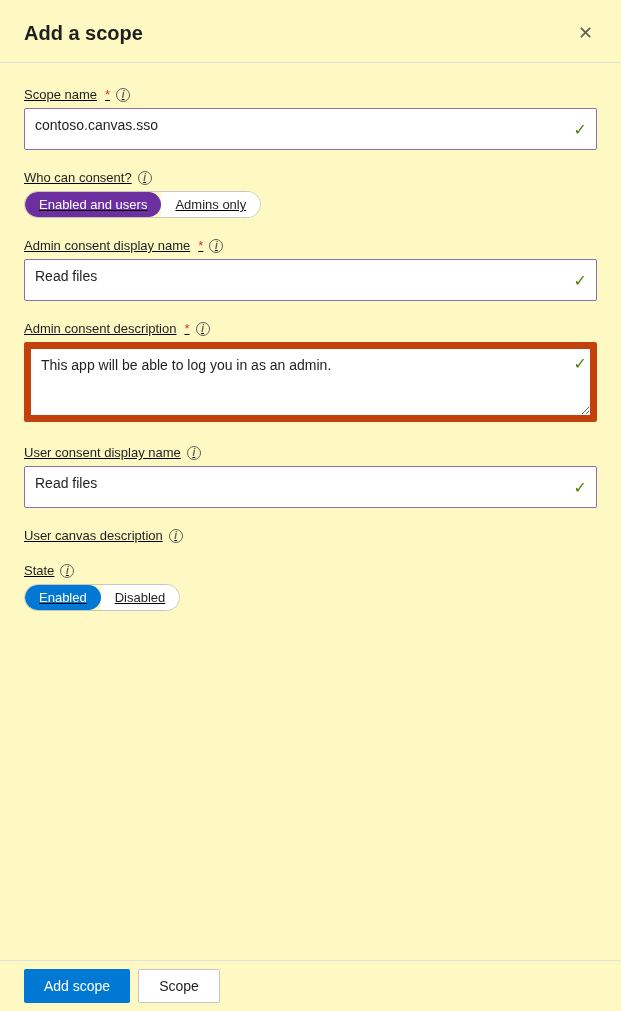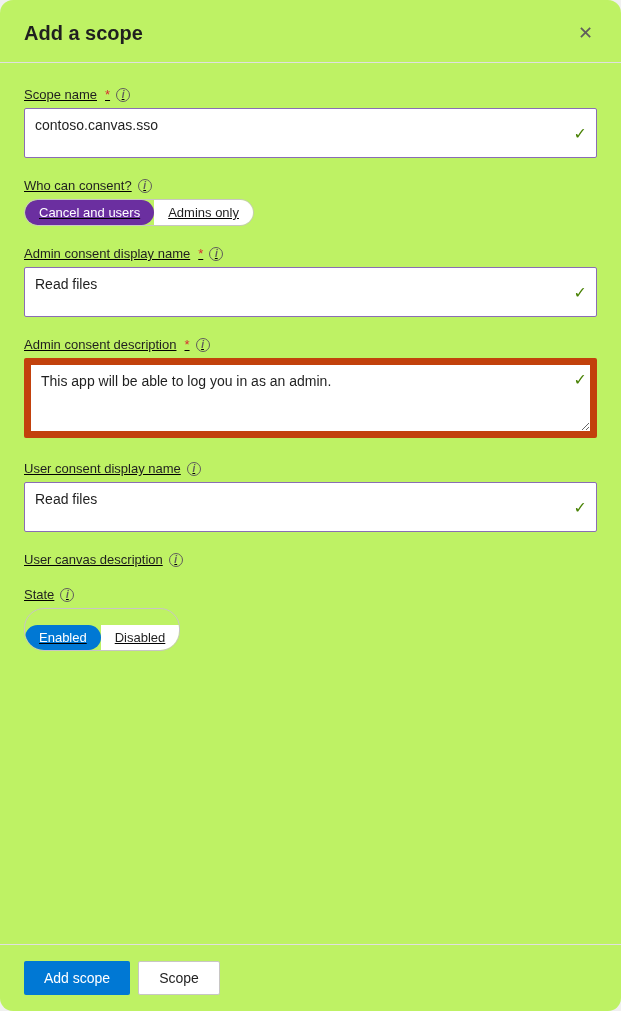--- a/index.html
+++ b/index.html
@@ -8,25 +8,24 @@
       font-size: 14px;
       background: #f0f0f0;
       display: flex;
       justify-content: center;
       align-items: flex-start;
       min-height: 1011px;
     }
     .modal-container {
       width: 621px;
       min-height: 1011px;
-      background: #bef264;
+      background: #fef9c3;
       display: flex;
       flex-direction: column;
       position: relative;
-      border-radius: 13px;
     }
     .modal-header {
       display: flex;
       justify-content: space-between;
       align-items: center;
       padding: 20px 24px 16px 24px;
       border-bottom: 1px solid #e0e0e0;
     }
     .modal-title {
       font-size: 20px;
@@ -76,21 +75,21 @@
       color: #605e5c;
       cursor: pointer;
       font-style: italic;
       font-weight: bold;
       flex-shrink: 0;
     }
     .form-input {
       width: 100%;
       border: 1px solid #8a6db5;
       border-radius: 2px;
-      padding: 8px 36px 24px 10px;
+      padding: 8px 36px 16px 10px;
       font-size: 14px;
       color: #1f1f1f;
       outline: none;
       position: relative;
     }
     .input-wrapper {
       position: relative;
     }
     .input-check {
       position: absolute;
@@ -158,29 +157,28 @@
       overflow: hidden;
       width: fit-content;
     }
     .consent-option {
       padding: 5px 14px;
       font-size: 13px;
       cursor: pointer;
       border: none;
       background: white;
       color: #1f1f1f;
-      margin-top: 16px;
     }
     .consent-option.active {
       background: #0078d4;
       color: white;
       border-radius: 20px;
     }
     .modal-footer {
-      padding: 16px 24px;
+      padding: 8px 24px;
       border-top: 1px solid #e0e0e0;
       display: flex;
       gap: 8px;
     }
     .btn-primary {
       background: #0078d4;
       color: white;
       border: none;
       padding: 8px 20px;
       font-size: 14px;
@@ -224,21 +222,21 @@
         <span class="input-check">✓</span>
       </div>
     </div>
 
     <div class="form-group">
       <div class="form-label">
         <span>Who can consent?</span>
         <span class="info-icon">i</span>
       </div>
       <div class="toggle-group">
-        <button class="toggle-option active">Cancel and users</button>
+        <button class="toggle-option active">Enabled and users</button>
         <button class="toggle-option">Admins only</button>
       </div>
     </div>
 
     <div class="form-group">
       <div class="form-label">
         <span>Admin consent display name</span>
         <span class="required-star">*</span>
         <span class="info-icon">i</span>
       </div>

